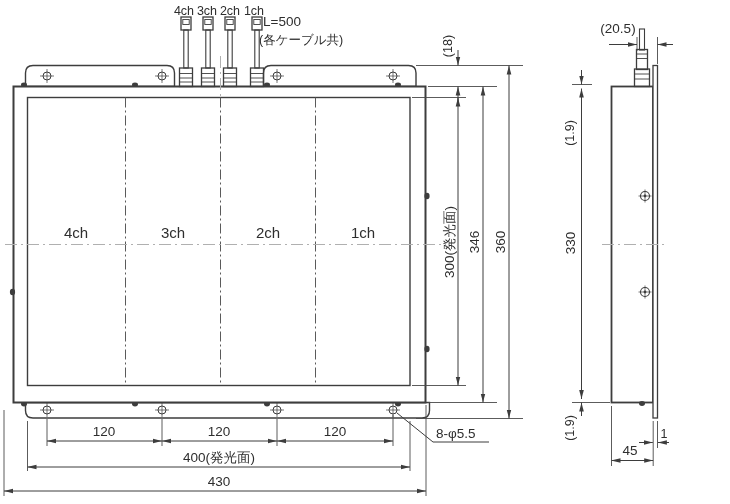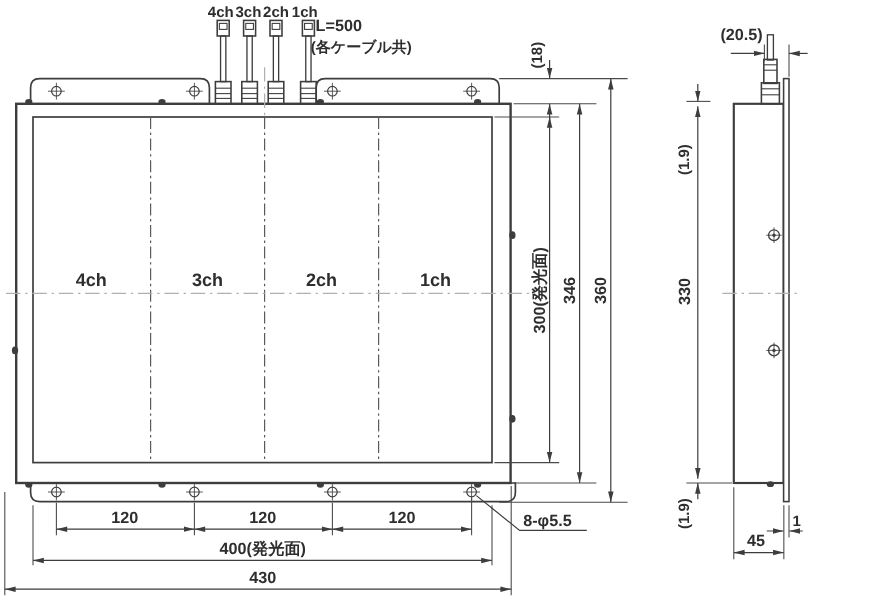--- a/index.html
+++ b/index.html
@@ -1,16 +1,16 @@
 <!DOCTYPE html>
 <html><head>
 <meta charset="utf-8">
 <style>
   html,body{margin:0;padding:0;background:#fff;}
-  #stage{position:relative;width:730px;height:504px;background:#fff;overflow:hidden;font-weight:bold;}
+  #stage{position:relative;width:730px;height:504px;background:#fff;overflow:hidden;}
   svg{position:absolute;left:0;top:0;}
   text{font-family:"Liberation Sans","DejaVu Sans",sans-serif;fill:#2e2e2e;}
   .t15{font-size:15px;}
   .t13{font-size:13.5px;}
   .t12{font-size:12.5px;}
   .outline{stroke:#3d3d3d;fill:#ffffff;}
   .thin{stroke:#3d3d3d;fill:none;}
   .dim{stroke:#3d3d3d;stroke-width:1;fill:none;}
   .ext{stroke:#4a4a4a;stroke-width:0.9;fill:none;}
   .cl{stroke:#b0b0b0;stroke-width:1;fill:none;stroke-dasharray:12 4 2 4;}

